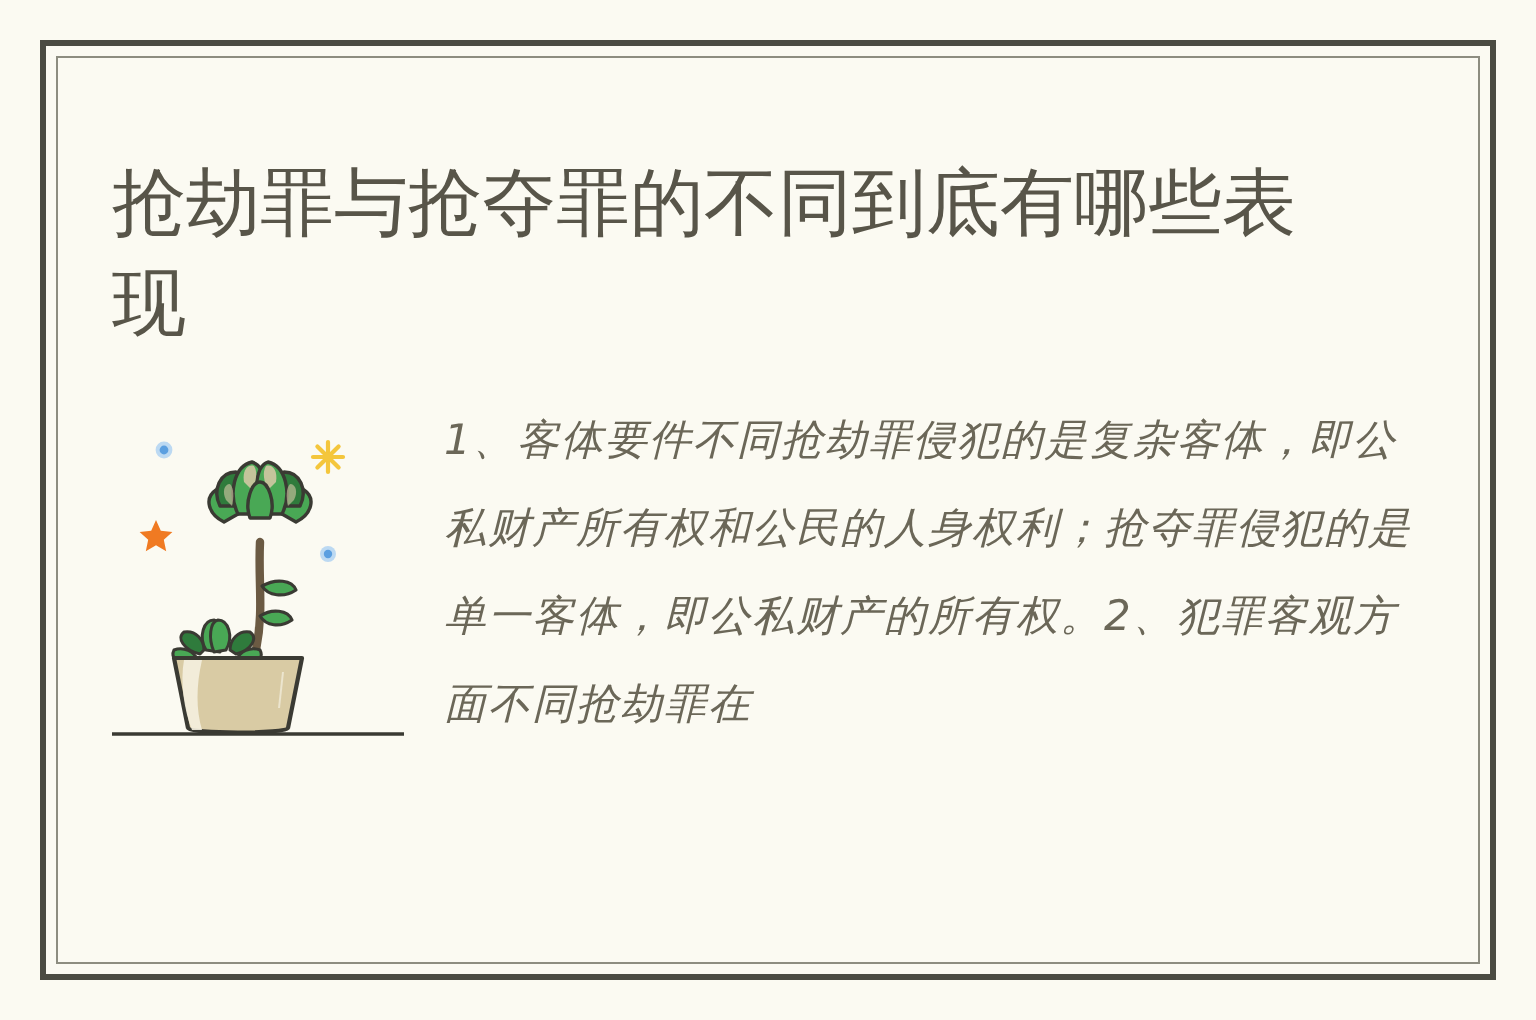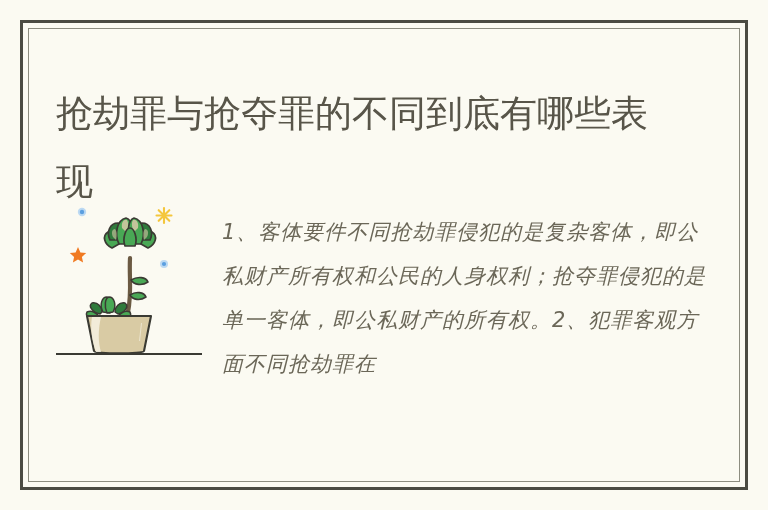--- a/index.html
+++ b/index.html
@@ -44,36 +44,36 @@
     pointer-events: none;
   }
 
   
   .title {
     position: absolute;
     left: 56px;
     top: 55px;
     width: 600px;
     font-size: 37px;
-    line-height: 68px;
+    line-height: 50px;
     color: #585549;
     font-weight: 400;
     letter-spacing: 0px;
     white-space: pre-wrap;
-    font-family: Liberation Sans, sans-serif;
+    font-family: Liberation Mono, monospace;
   }
 
   
   .content {
     position: absolute;
     left: 56px;
-    top: 196px;
+    top: 184px;
     right: 56px;
     display: flex;
-    align-items: flex-start;
+    align-items: flex-end;
   }
 
   .illustration {
     position: relative;
     width: 150px;
     height: 165px;
     flex: 0 0 150px;
   }
   .illustration svg {
     display: block;

